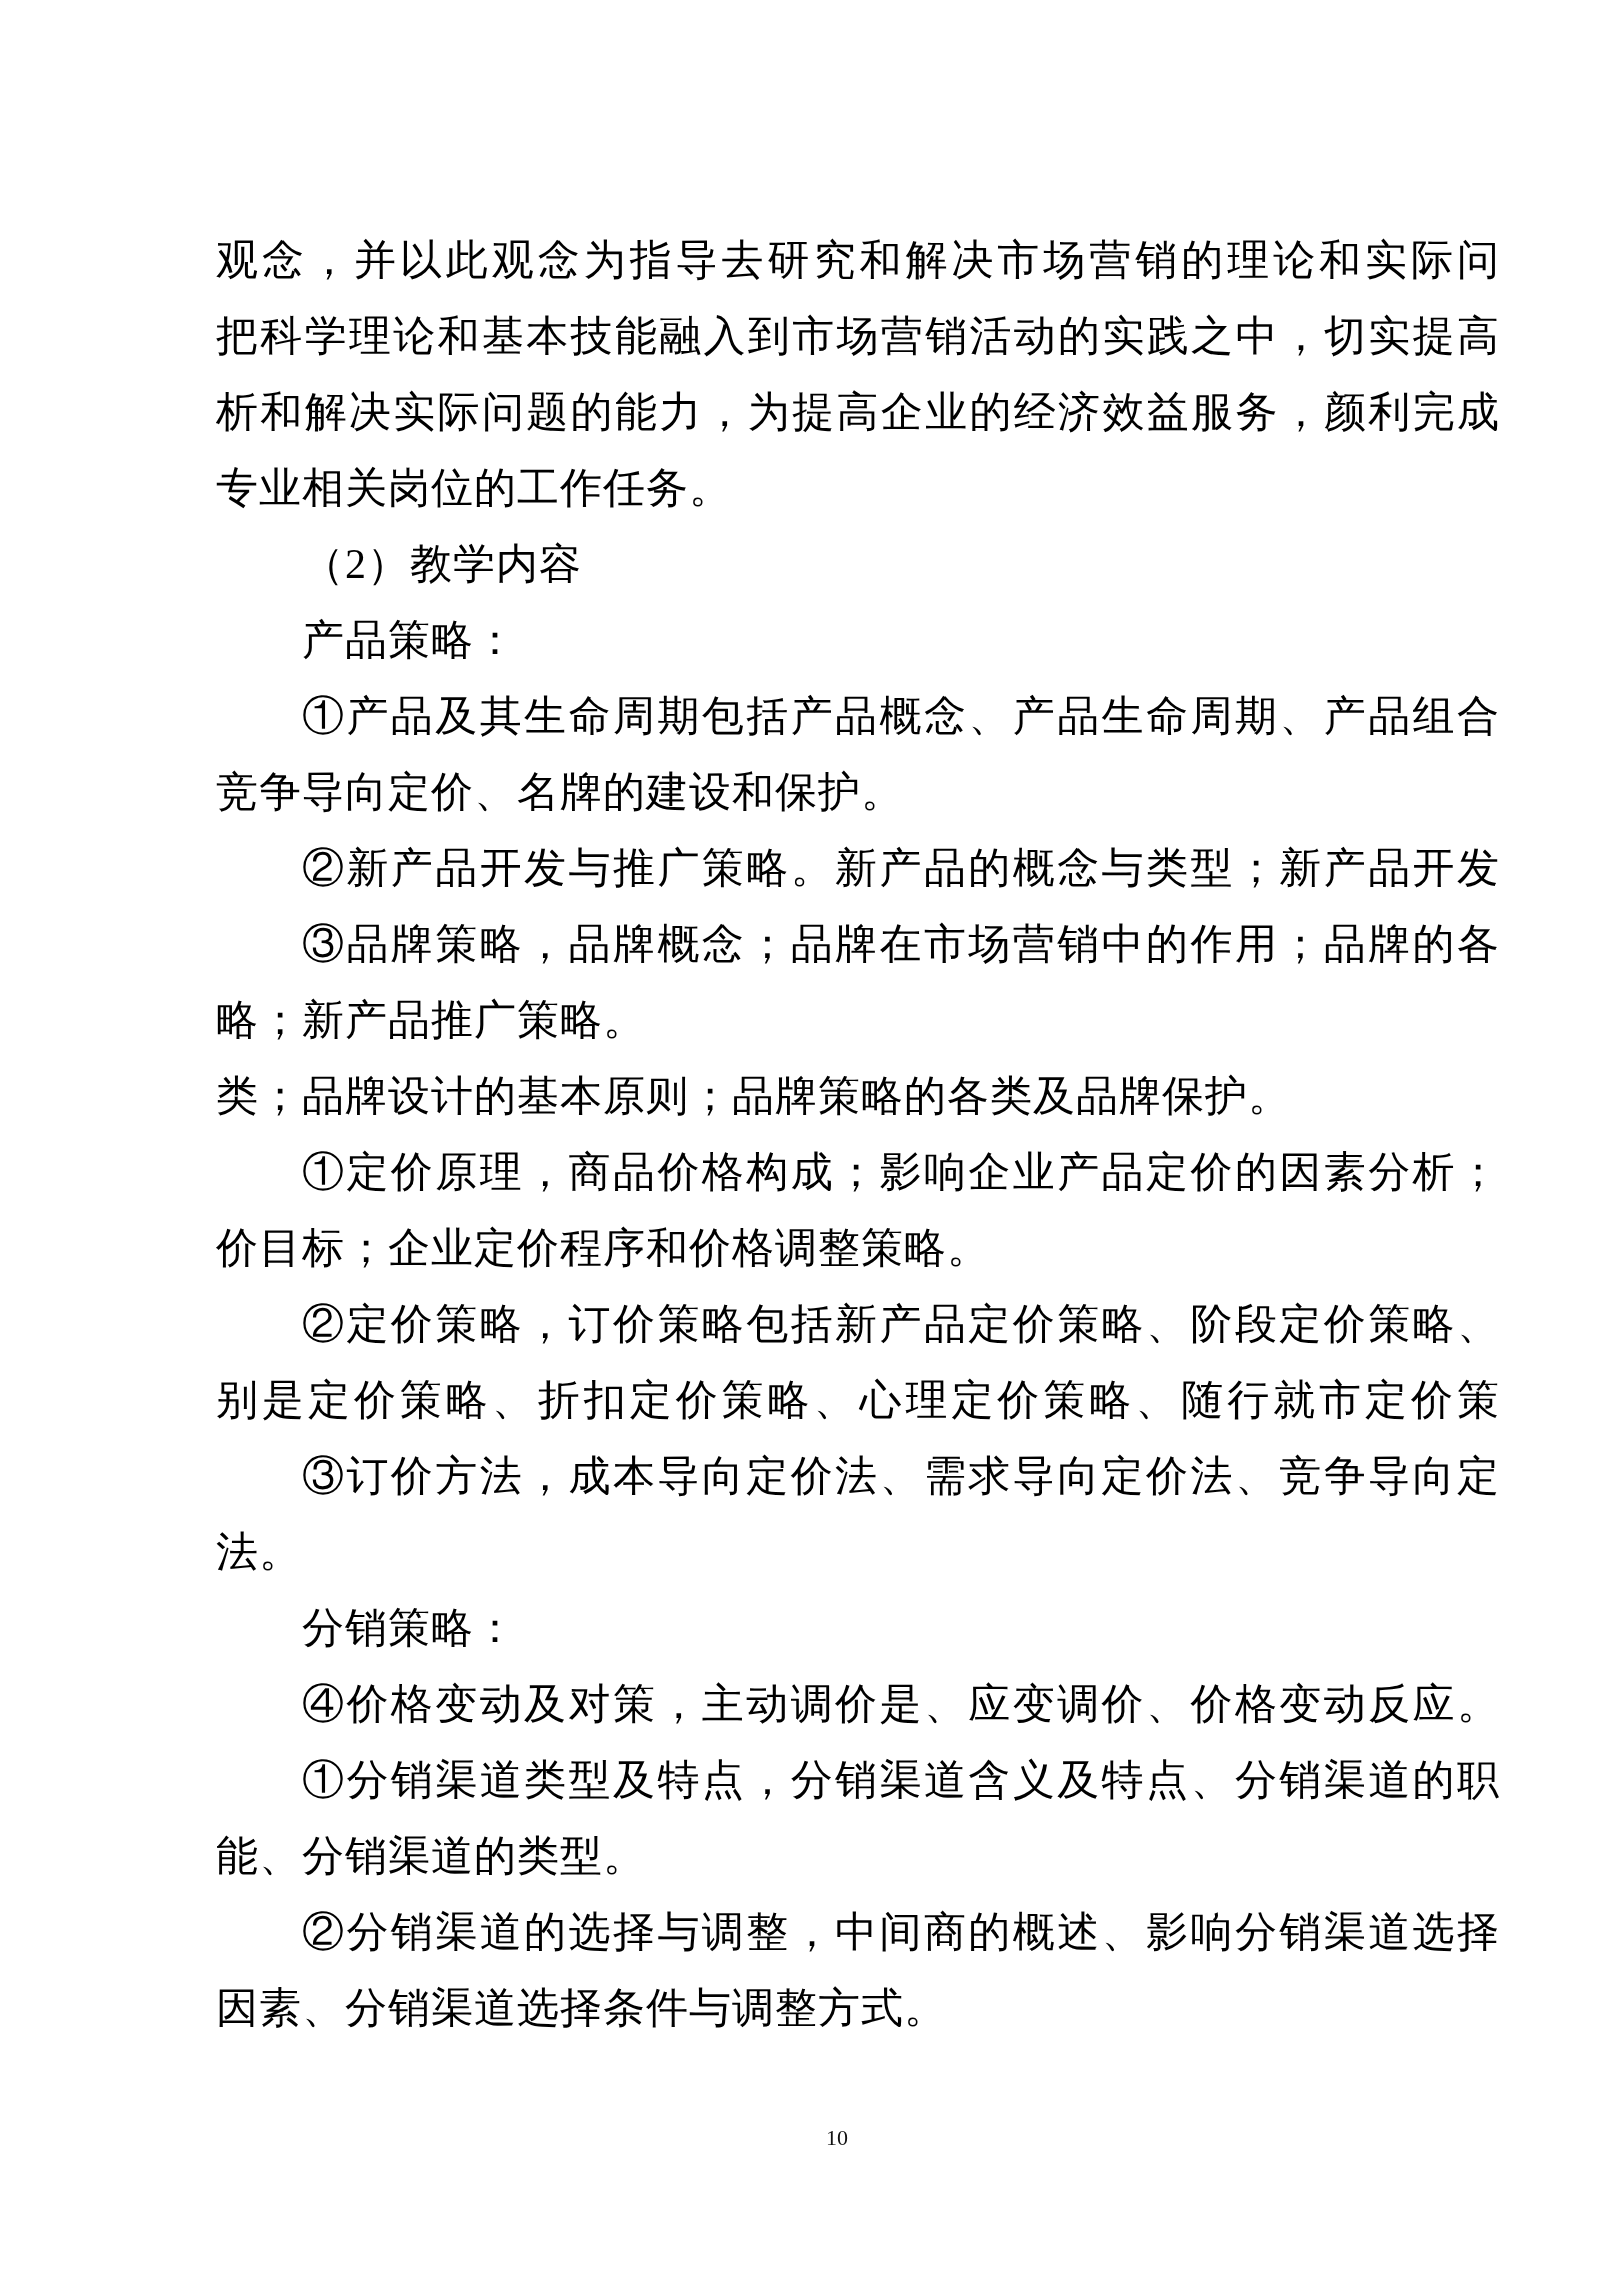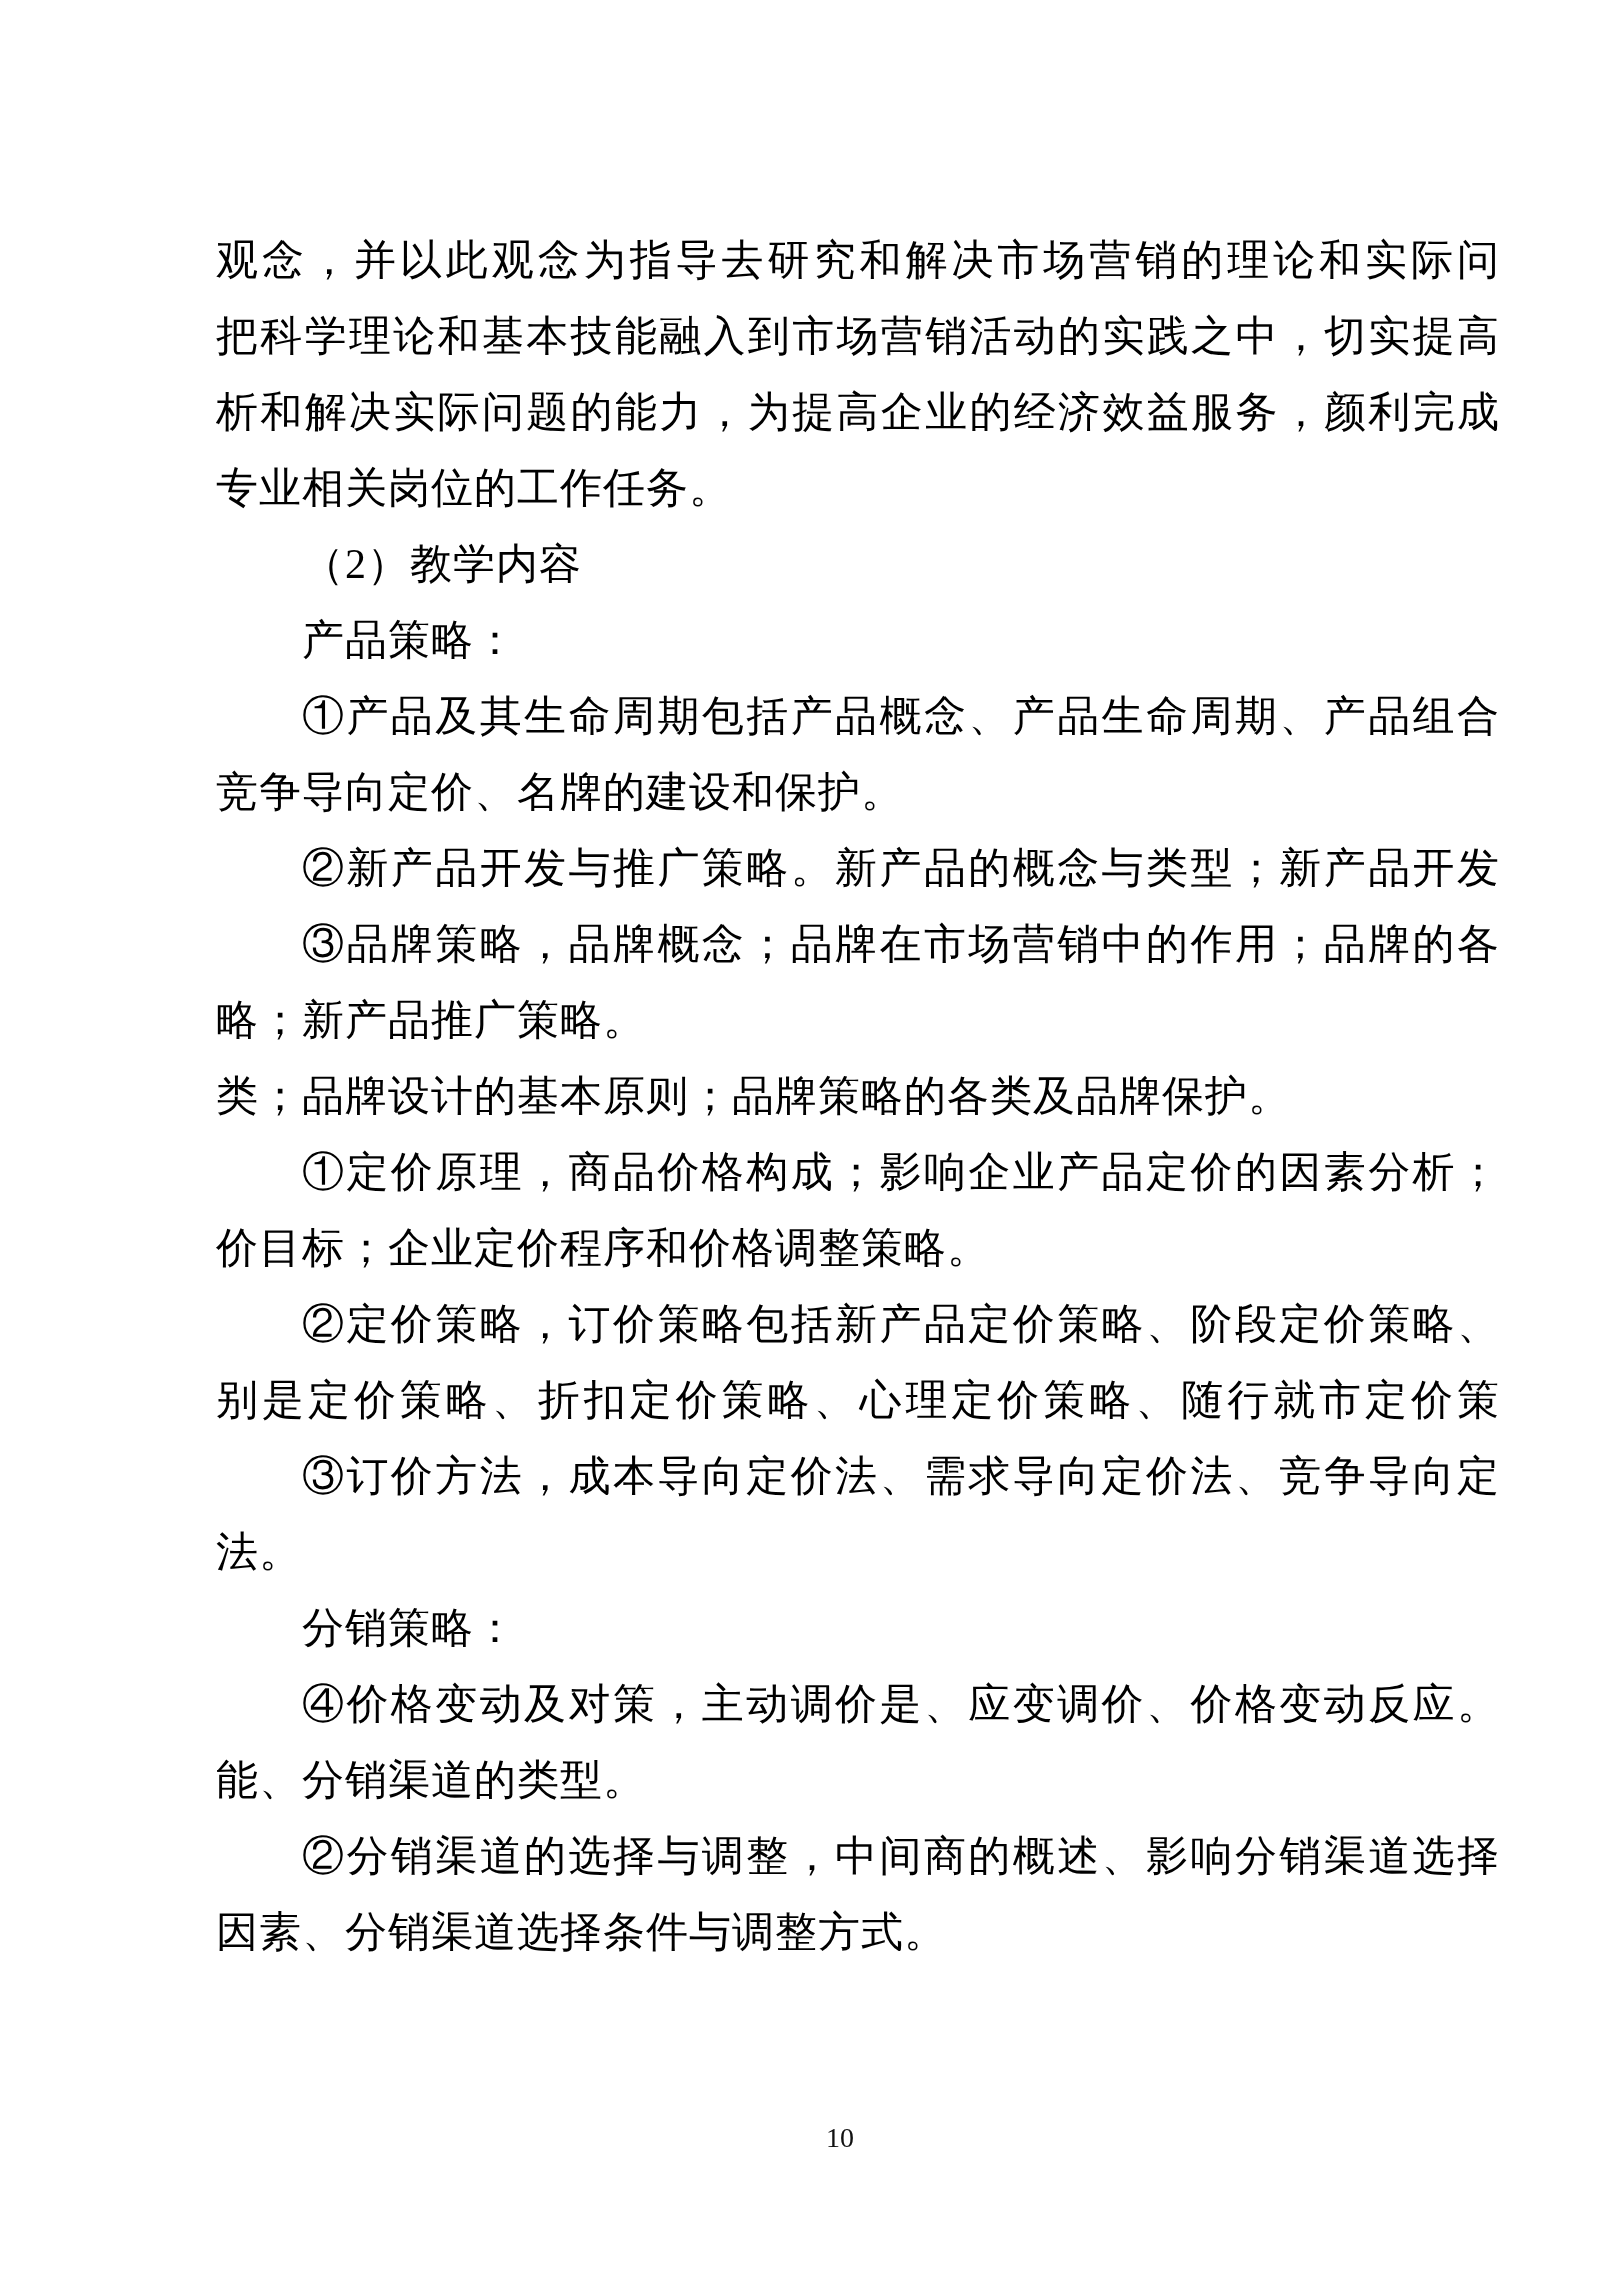--- a/index.html
+++ b/index.html
@@ -46,21 +46,21 @@
     text-align-last: justify;
     text-justify: inter-character;
     overflow: hidden;
   }
   .page-number {
     position: absolute;
     left: 826px;
     top: 2123px;
     width: 59px;
     font-family: "Liberation Serif", "DejaVu Serif", serif;
-    font-size: 28px;
+    font-size: 22px;
     line-height: 29px;
     color: #111111;
     text-align: left;
   }
 </style>
 </head>
 <body>
 
 <div class="page">
   <div class="text-block">
@@ -77,19 +77,20 @@
       <div class="line">略；新产品推广策略。</div>
       <div class="line">类；品牌设计的基本原则；品牌策略的各类及品牌保护。</div>
       <div class="line indent justify">①定价原理，商品价格构成；影响企业产品定价的因素分析；定</div>
       <div class="line">价目标；企业定价程序和价格调整策略。</div>
       <div class="line indent justify">②定价策略，订价策略包括新产品定价策略、阶段定价策略、差</div>
       <div class="line justify">别是定价策略、折扣定价策略、心理定价策略、随行就市定价策略。</div>
       <div class="line indent justify">③订价方法，成本导向定价法、需求导向定价法、竞争导向定价</div>
       <div class="line">法。</div>
       <div class="line indent">分销策略：</div>
       <div class="line indent justify">④价格变动及对策，主动调价是、应变调价、价格变动反应。</div>
+      <div class="line indent justify">①分销渠道类型及特点，分销渠道含义及特点、分销渠道的职</div>
       <div class="line">能、分销渠道的类型。</div>
       <div class="line indent justify">②分销渠道的选择与调整，中间商的概述、影响分销渠道选择的</div>
       <div class="line">因素、分销渠道选择条件与调整方式。</div>
     </div>
   <div class="page-number">10</div>
 </div>
 
 
 </body></html>

